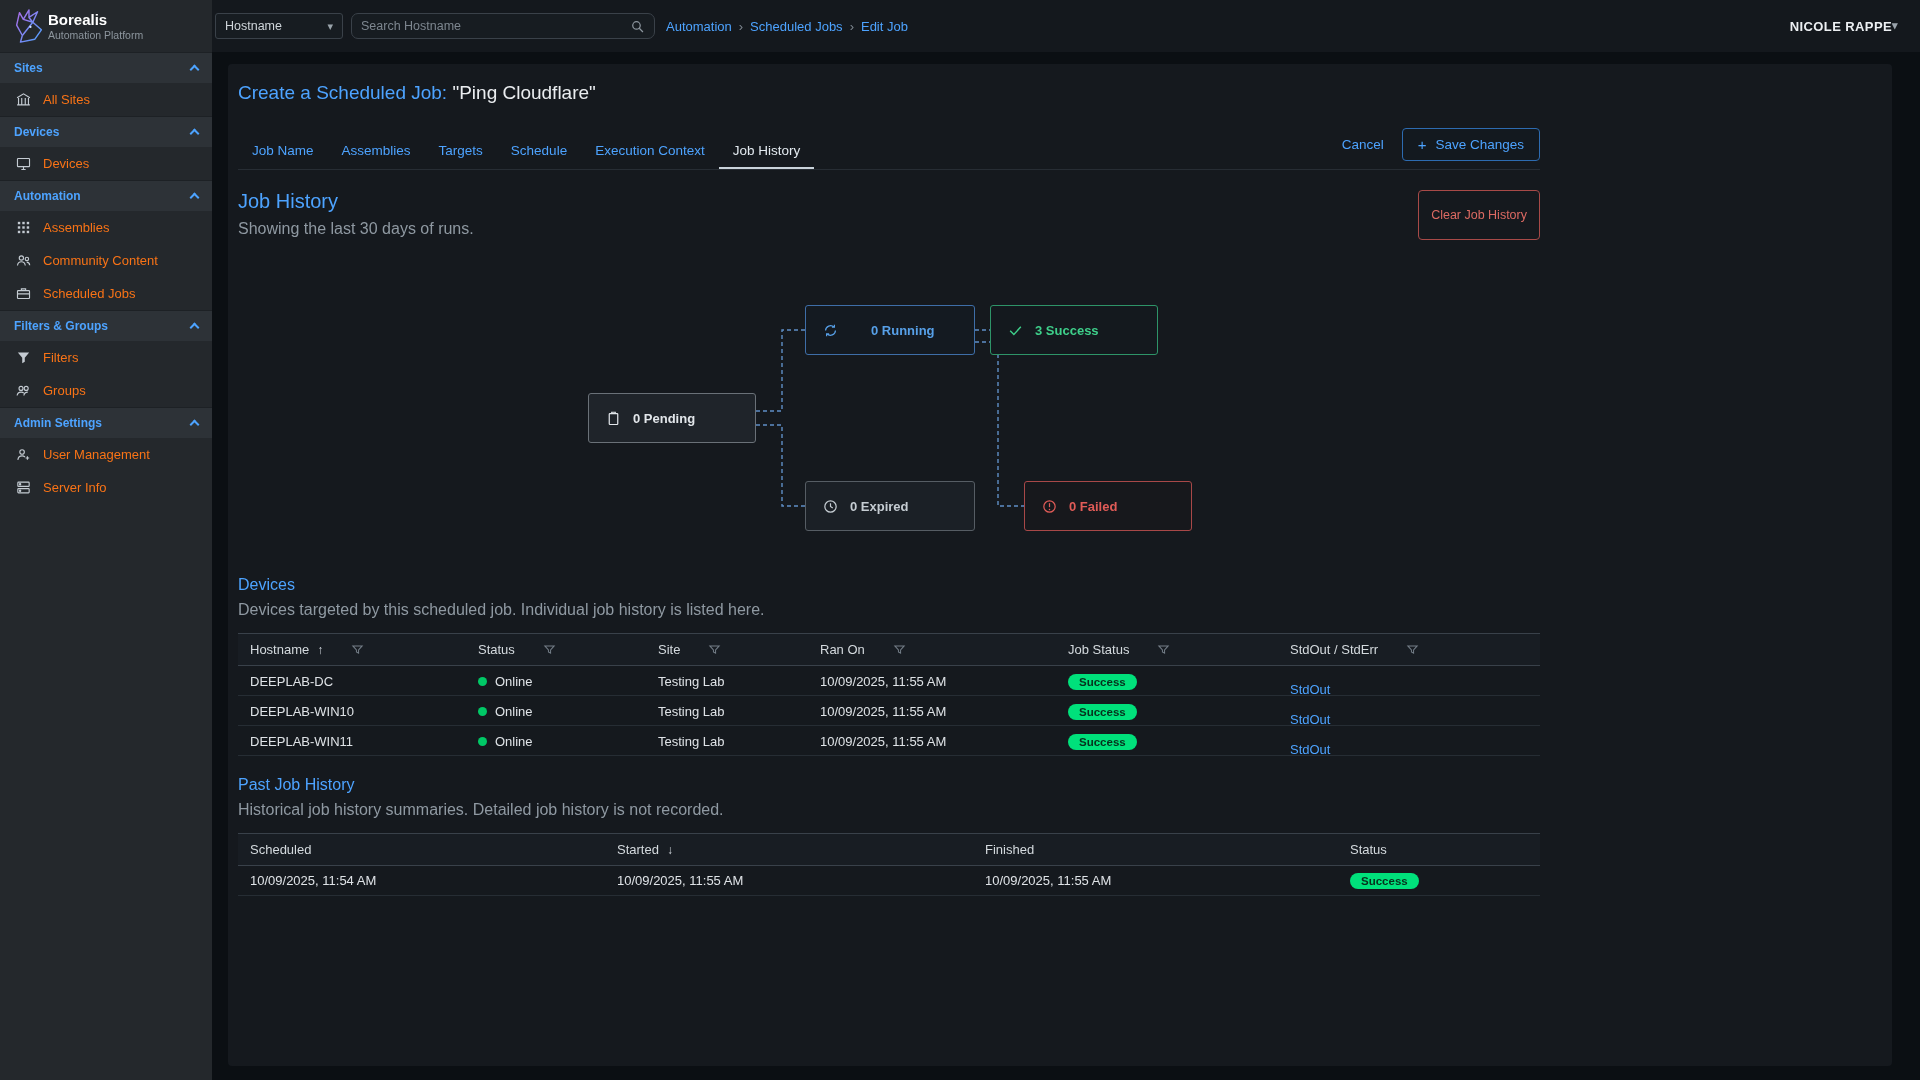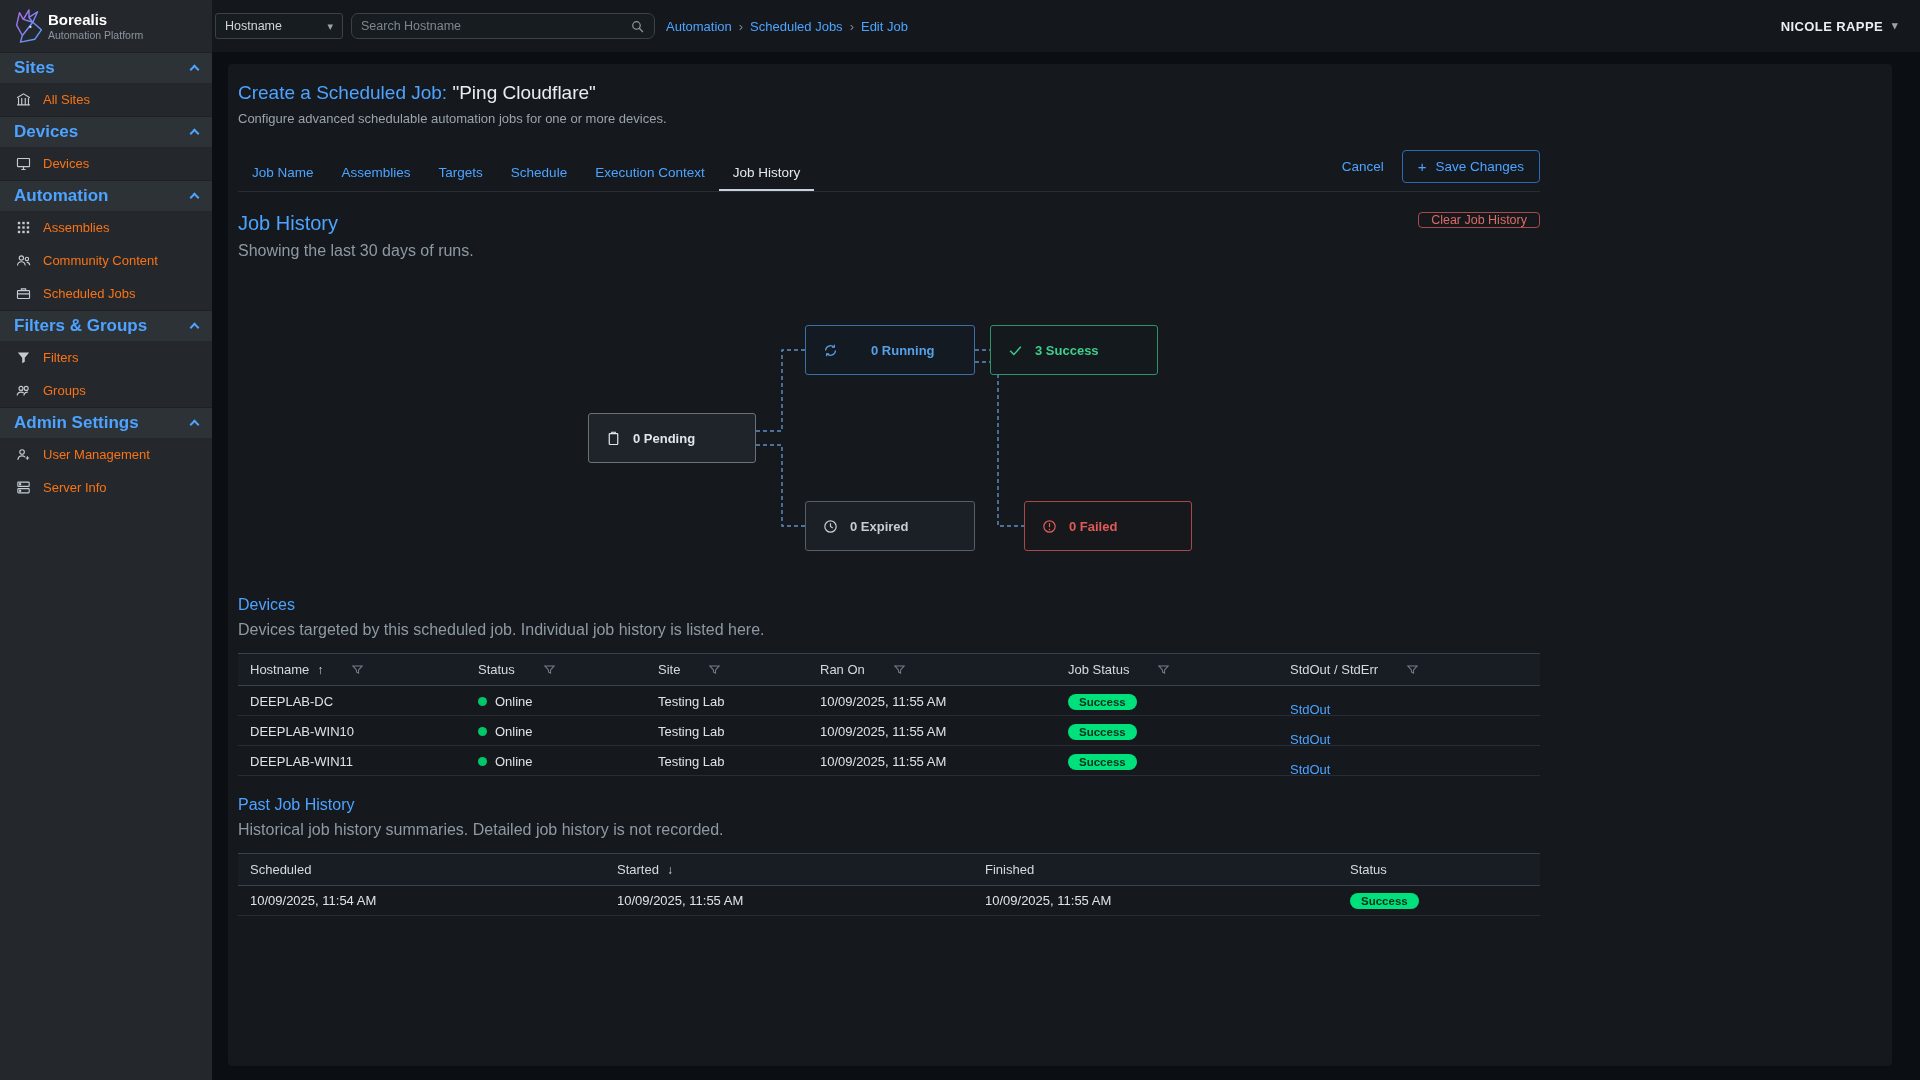--- a/index.html
+++ b/index.html
@@ -22,25 +22,25 @@
   .brand-sub { font-size:10.5px; color:#8d969e; }
   .host-select { margin-left:3px; width:128px; height:26px; background:#171c21; border:1px solid #3a4149; border-radius:3px; display:flex; align-items:center; justify-content:space-between; padding:0 9px; font-size:12.5px; color:#cfd5da; cursor:pointer; }
   .caret { color:#9aa3ab; font-size:11px; }
   .searchbox { margin-left:8px; width:304px; height:26px; background:#171c21; border:1px solid #3a4149; border-radius:7px; display:flex; align-items:center; padding:0 9px; }
   .searchbox input { flex:1; background:transparent; border:0; outline:0; color:#cfd5da; font-size:12.5px; font-family:"Liberation Sans",sans-serif; }
   .searchbox input::placeholder { color:#7d868f; }
   .search-icon { width:15px; height:15px; color:#8d969e; }
   .breadcrumb { margin-left:11px; display:flex; align-items:center; font-size:13px; }
   .crumb { color:#4da3ff; cursor:pointer; }
   .crumb + .crumb::before { content:"›"; color:#7d868f; padding:0 7px; }
-  .user-menu { margin-left:auto; margin-right:22px; display:flex; gap:9px; font-size:13px; font-weight:bold; letter-spacing:.4px; color:#eceff2; cursor:pointer; }
+  .user-menu { margin-left:auto; margin-right:22px; display:flex; font-size:13px; font-weight:bold; letter-spacing:.4px; color:#eceff2; cursor:pointer; }
 
   
   .sidebar { position:absolute; top:52px; left:0; width:212px; bottom:0; background:#24282c; }
-  .side-header { height:31px; background:#2d3237; border-top:1px solid #1d2125; display:flex; align-items:center; justify-content:space-between; padding:0 14px; color:#4da3ff; font-size:17px; font-weight:bold; cursor:pointer; }
+  .side-header { height:31px; background:#2d3237; border-top:1px solid #1d2125; display:flex; align-items:center; justify-content:space-between; padding:0 14px; color:#4da3ff; font-size:12px; font-weight:bold; cursor:pointer; }
   .chev-up { width:7px; height:7px; border-left:2px solid #4da3ff; border-top:2px solid #4da3ff; transform:rotate(45deg); margin-top:3px; }
   .side-item { height:33px; display:flex; align-items:center; gap:11px; padding:0 15px; font-size:13px; color:#f97316; cursor:pointer; }
   .side-item .icn { width:17px; height:17px; color:#c4cbd2; flex:0 0 17px; }
 
   
   .main { position:absolute; left:212px; top:52px; right:0; bottom:0; background:#0b0f13; }
   .panel { position:absolute; left:16px; top:12px; width:1664px; bottom:14px; background:#15191e; border-radius:4px; padding:18px 10px 0 10px; overflow:hidden; }
   .content { width:1302px; }
 
   .page-title { font-size:19px; }
@@ -53,21 +53,21 @@
   .tab.active { color:#e2e9ef; border-bottom-color:#c9d2da; }
   .tab-actions { margin-left:auto; display:flex; align-items:center; gap:18px; padding-bottom:8px; }
   .cancel { color:#4da3ff; font-size:13.5px; cursor:pointer; }
   .save-btn { display:flex; align-items:center; gap:9px; border:1px solid #2d6bb0; color:#4da3ff; background:#13191f; font-size:13.5px; padding:7px 15px; border-radius:4px; cursor:pointer; }
   .plus { font-size:15px; }
 
   .section-head { display:flex; align-items:flex-start; justify-content:space-between; margin-top:20px; }
   .h-blue-lg { color:#4da3ff; font-size:20px; font-weight:normal; }
   .h-blue-md { color:#4da3ff; font-size:16px; font-weight:normal; }
   .section-sub { font-size:16px; color:#8f99a2; margin-top:7px; }
-  .clear-btn { border:1px solid #a84a48; color:#dd6a63; background:transparent; font-size:12.5px; padding:0 12px; border-radius:4px; cursor:pointer; }
+  .clear-btn { border:1px solid #a84a48; color:#dd6a63; background:transparent; font-size:12.5px; padding:17px 12px; border-radius:4px; cursor:pointer; }
 
   
   .flow { position:relative; height:300px; margin-top:30px; }
   .flow svg.wires { position:absolute; left:0; top:0; pointer-events:none; }
   .node { position:absolute; height:50px; border:1px solid; border-radius:3px; display:flex; align-items:center; gap:11px; padding:0 16px; font-size:13px; font-weight:bold; }
   .node .nicn { width:17px; height:17px; }
   .node-pending { left:350px; top:123px; width:168px; border-color:#6a7178; color:#e2e6ea; background:#1f242a; }
   .node-running { left:567px; top:35px;  width:170px; border-color:#3e6ea8; color:#57a0e8; background:#141a21;gap:32px; }
   .node-success { left:752px; top:35px;  width:168px; border-color:#2e9468; color:#3ecf8a; background:#14191e; }
   .node-expired { left:567px; top:211px; width:170px; border-color:#565d64; color:#c5ccd2; background:#1b2026; }
@@ -238,21 +238,20 @@
 </div>
 
 <div class="main">
   <div class="panel">
     <div class="content">
 
       <div class="page-title">
         <span class="title-prefix">Create a Scheduled Job:</span>
         <span class="title-name">"Ping Cloudflare"</span>
       </div>
-      <div class="page-sub">Configure advanced schedulable automation jobs for one or more devices.</div>
 
       <div class="tabs-row">
         <div class="tab">Job Name</div>
         <div class="tab">Assemblies</div>
         <div class="tab">Targets</div>
         <div class="tab">Schedule</div>
         <div class="tab">Execution Context</div>
         <div class="tab active">Job History</div>
         <div class="tab-actions">
           <span class="cancel">Cancel</span>

